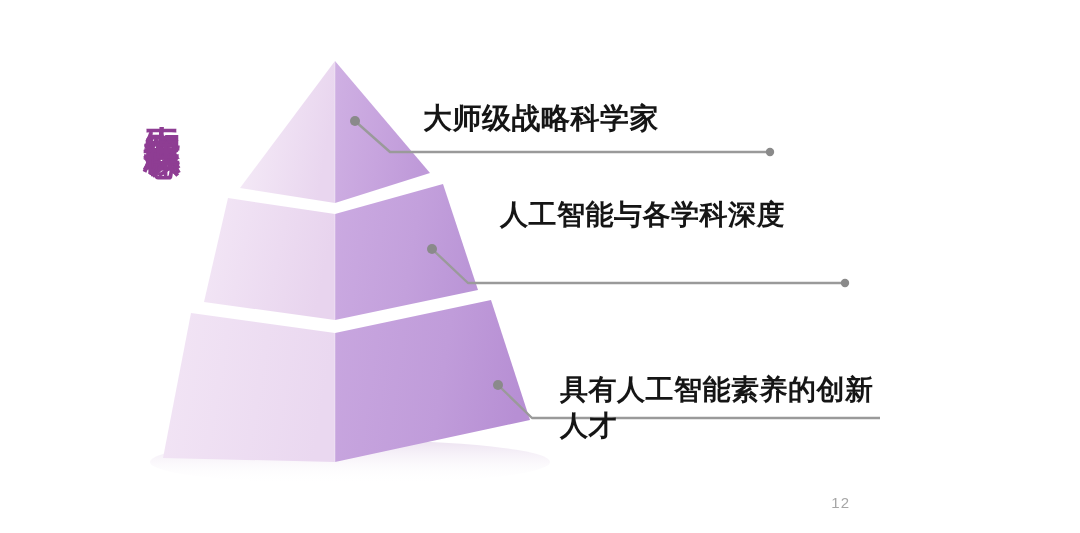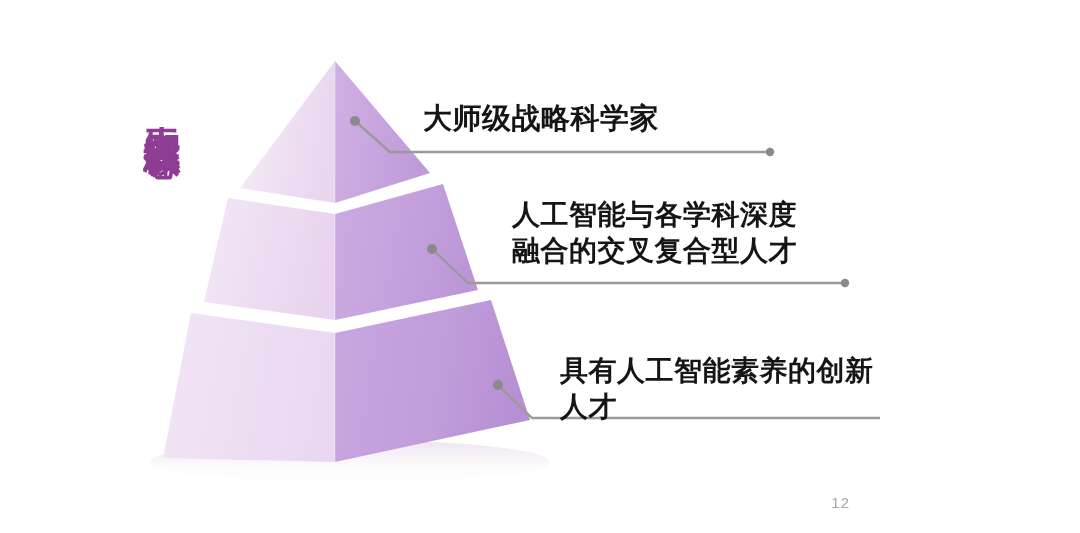--- a/index.html
+++ b/index.html
@@ -50,25 +50,24 @@
     top: 100px;
     font-size: 29px;
     letter-spacing: 0.5px;
   }
   .tier-label.middle {
     left: 500px;
     top: 197px;
     font-size: 28px;
     letter-spacing: 0.5px;
     text-align: center;
-    margin-left: 12px;
   }
   .tier-label.bottom {
     left: 560px;
-    top: 353px;
+    top: 372px;
     font-size: 28px;
     letter-spacing: 0.5px;
   }
   .page-number {
     position: absolute;
     right: 30px;
     bottom: 22px;
     font-size: 15px;
     color: #a6a6a6;
     letter-spacing: 1px;
@@ -149,19 +148,19 @@
       <polyline points="498,385 532,418 908,418" fill="none" stroke="#9a9a9a" stroke-width="2.4" stroke-linecap="round" stroke-linejoin="round"></polyline>
       <circle cx="498" cy="385" r="5" fill="#8a8a8a"></circle>
       <circle cx="908" cy="418" r="4.2" fill="#8a8a8a"></circle>
     </g>
   </svg>
 
   <div class="vertical-title">人工智能通识核心课</div>
 
   <div class="tier-label top">大师级战略科学家</div>
 
-  <div class="tier-label middle"><span>人工智能与各学科深度</span><br><span>融合的交叉复合型人才</span></div>
+  <div class="tier-label middle"><span>人工智能与各学科深度</span><br></div>
 
   <div class="tier-label bottom">具有人工智能素养的创新人才</div>
 
   <div class="page-number">12</div>
 
 </div>
 
 </body></html>

